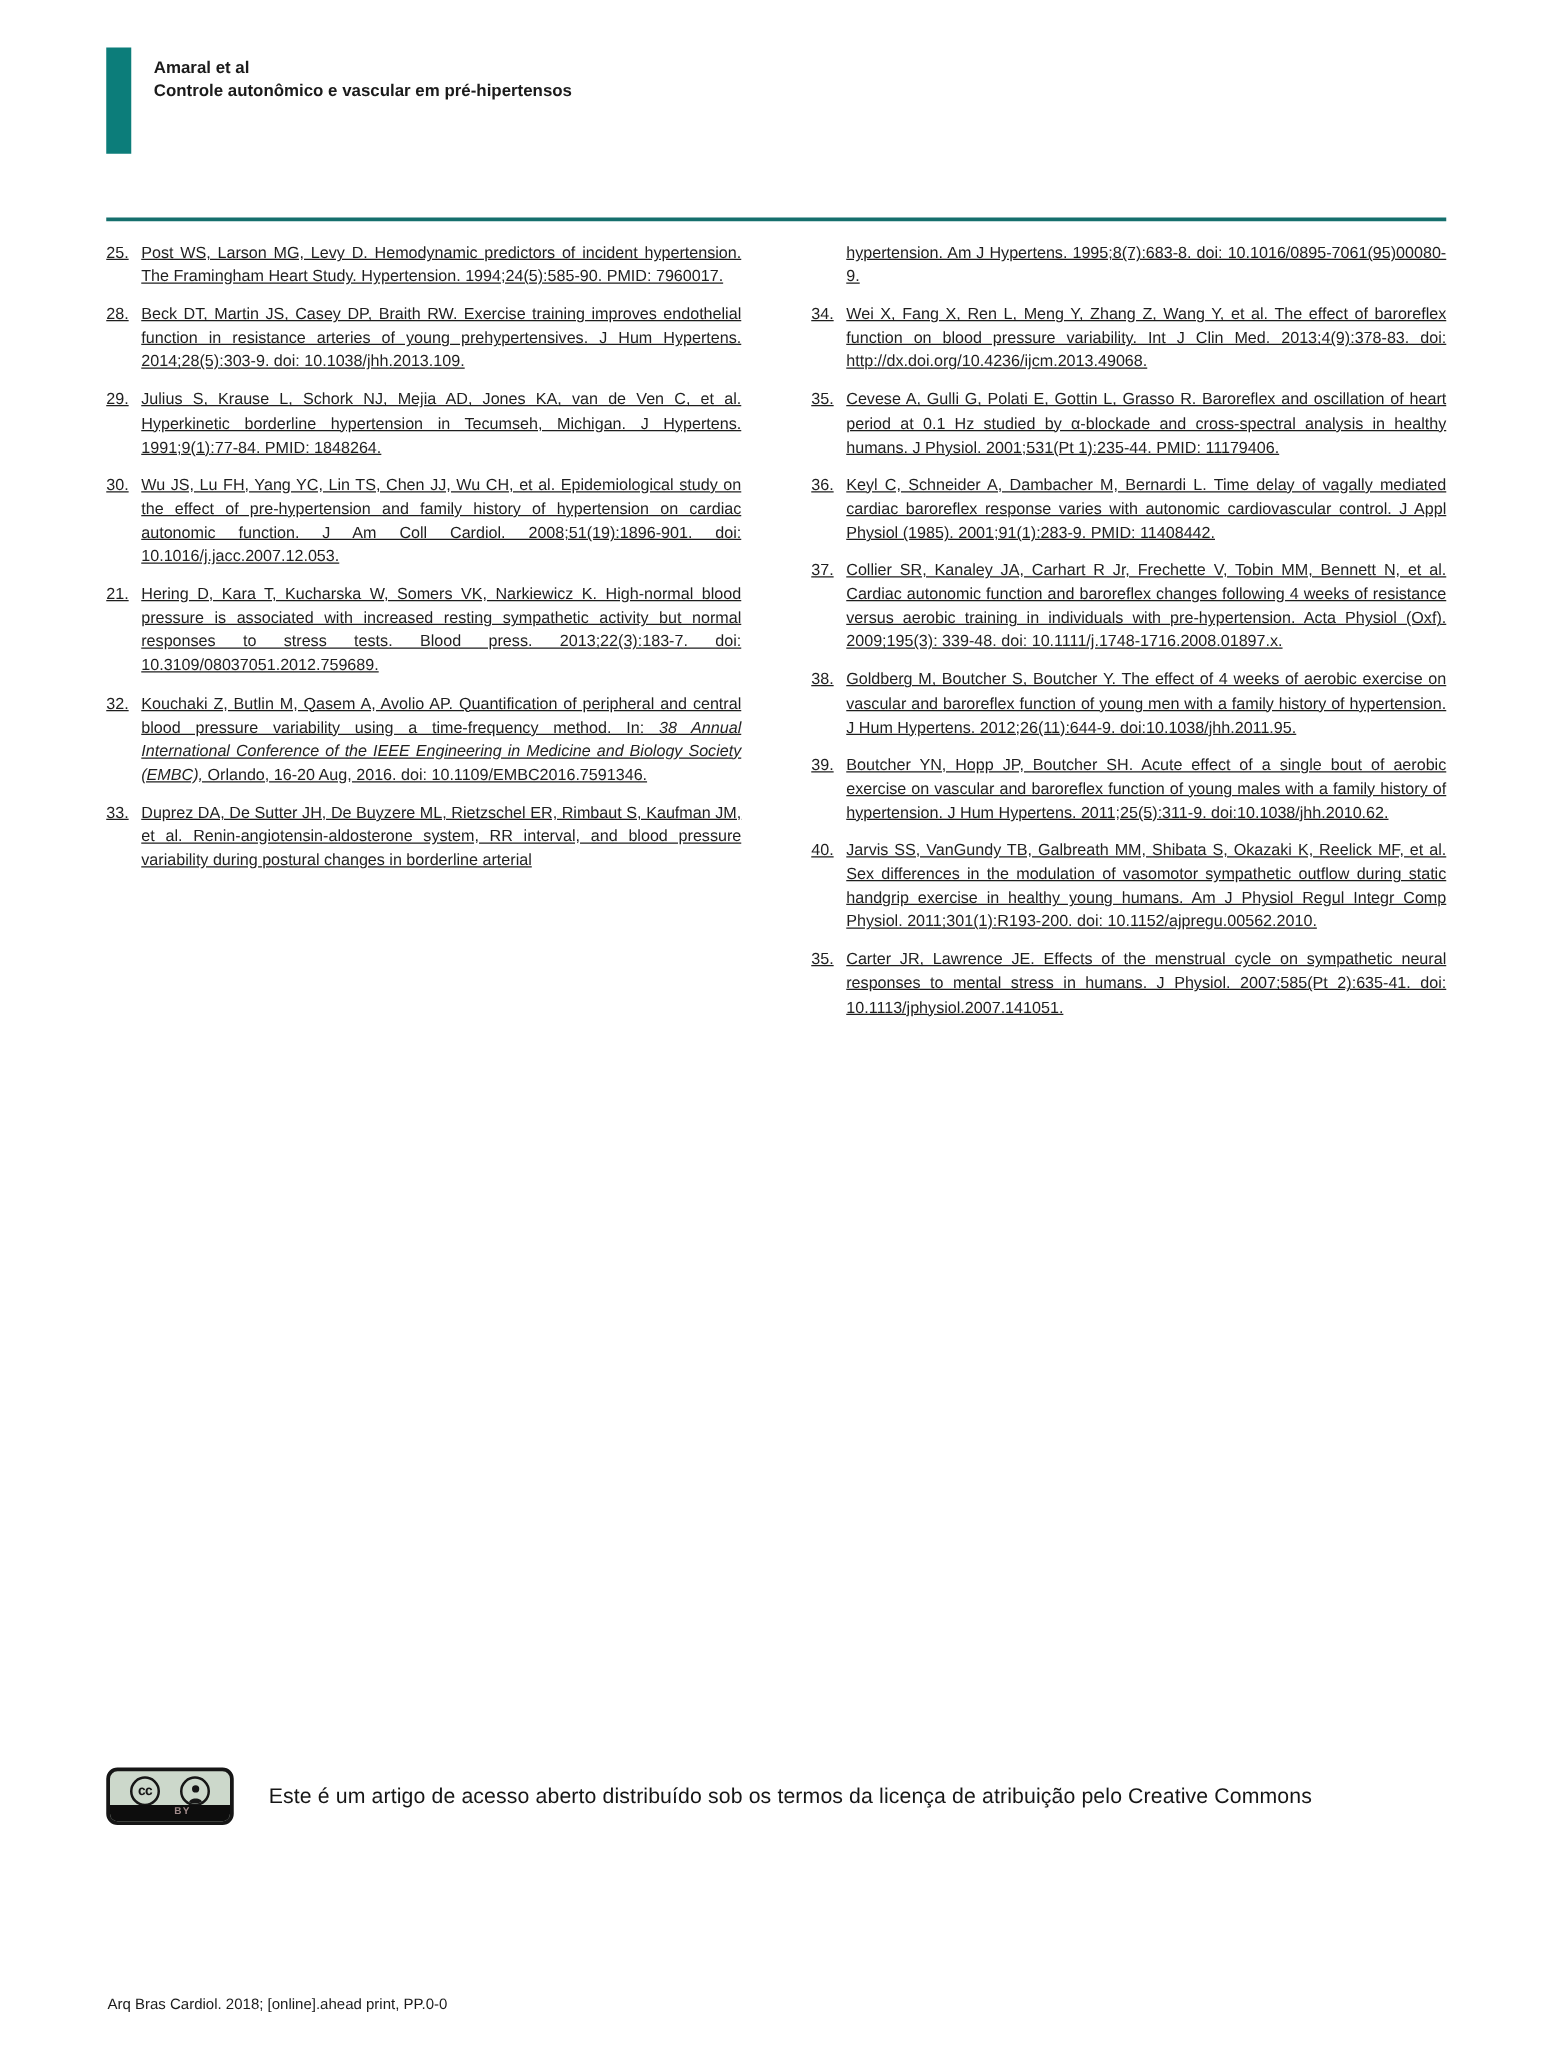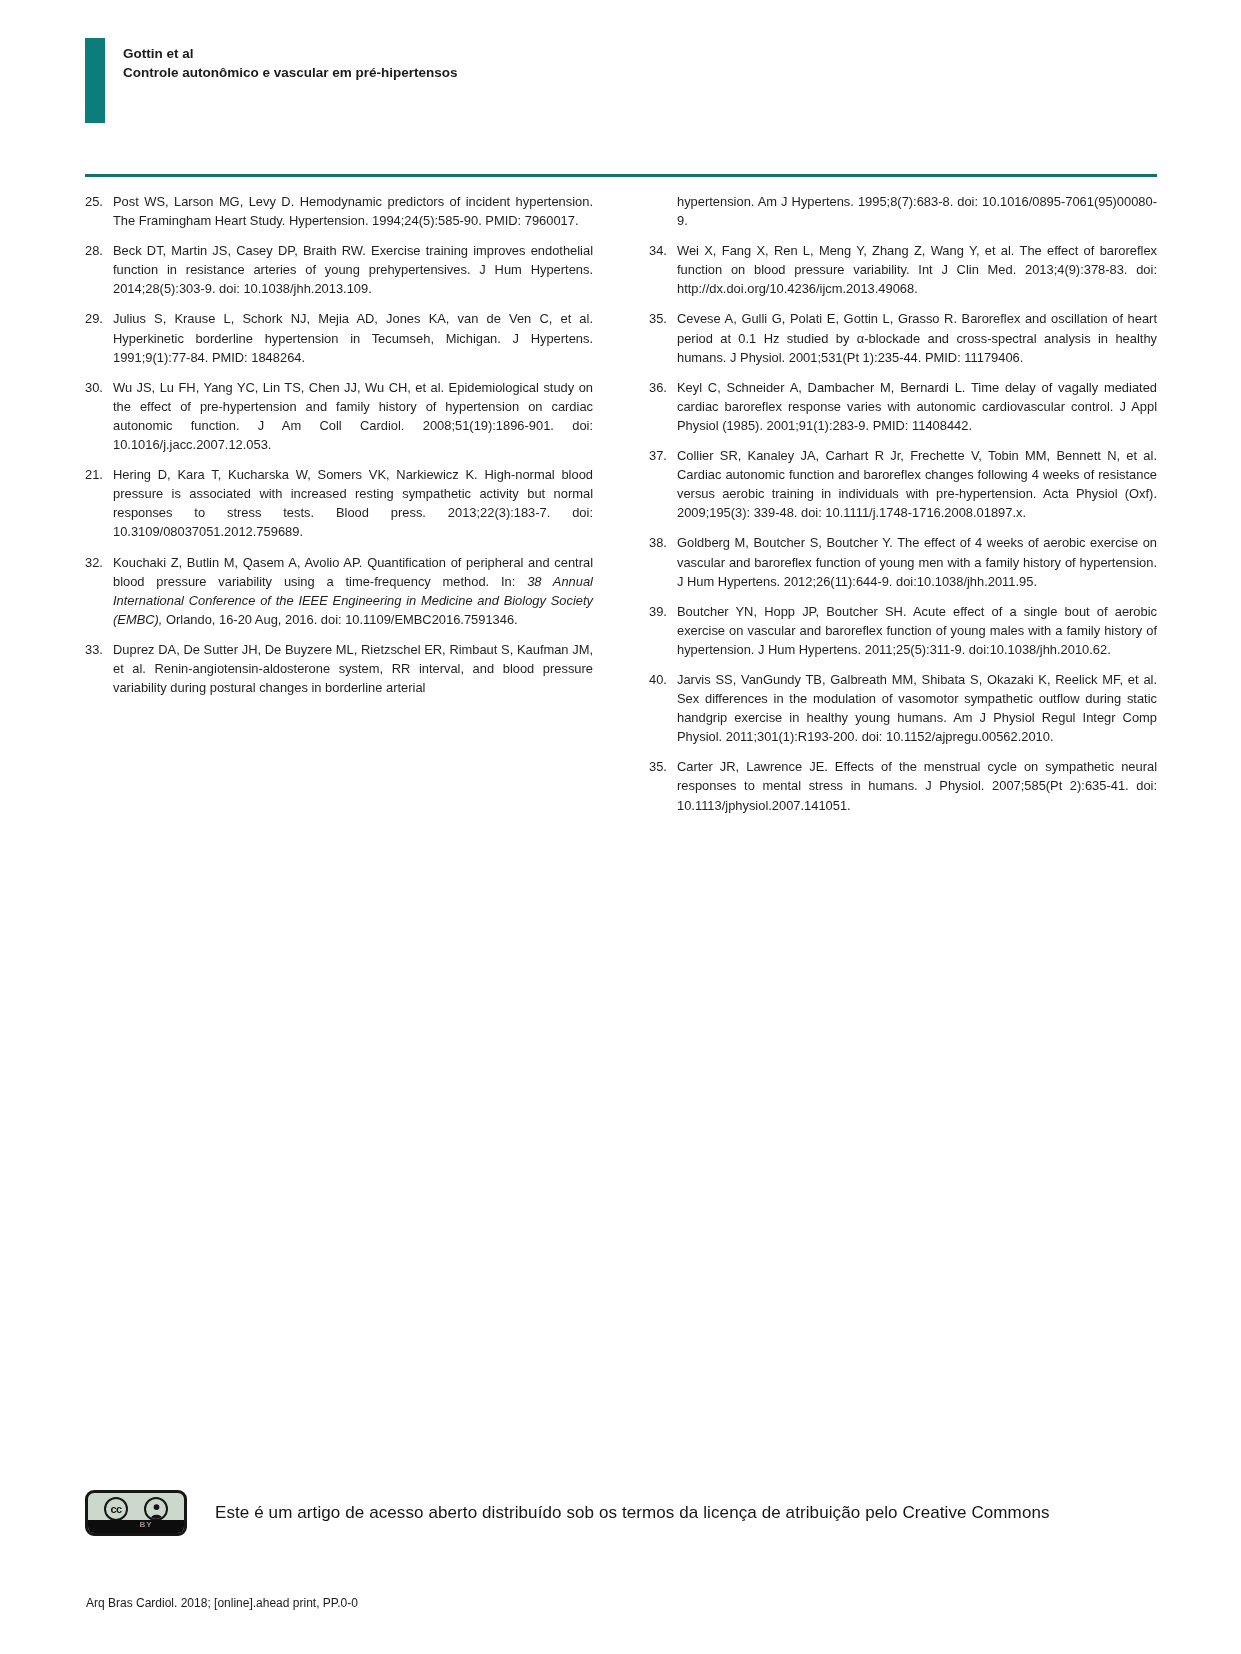--- a/index.html
+++ b/index.html
@@ -22,41 +22,41 @@
     color:#1b1b1b;
   }
   .header-rule{
     position:absolute;left:85px;top:174px;
     width:1072px;height:3px;
     background:var(--rule,#156f6d);
   }
   .refs{
     position:absolute;left:85px;top:192px;
     width:1072px;
-    display:flex;gap:56px;
+    display:flex;gap:56px;text-decoration:underline;
   }
   .ref-col{
     width:518px;
     display:flex;flex-direction:column;gap:11px;
   }
   .ref{
     display:flex;
     font-size:12.9px;line-height:1.48;
     color:#1f1f1f;
   }
   .ref-num{
     width:28px;flex-shrink:0;
   }
   .ref-text{
     flex:1;
     text-align:justify;
   }
   .ref-text .it{font-style:italic;}
   .license-row{
-    position:absolute;left:85px;top:1490px;
+    position:absolute;left:85px;top:1414px;
     display:flex;align-items:center;
   }
   .cc-badge{
     position:relative;
     width:102px;height:46px;
     box-sizing:border-box;
     border:3px solid #161616;
     border-radius:9px;
     background:var(--badgeBg,#ccd8cb);
     overflow:hidden;
@@ -100,21 +100,21 @@
   }
 </style>
 </head>
 <body>
 
 <div class="page" style="--teal: #0c7d7a; --rule: #156f6d; --badgeBg: #ccd8cb;">
 
   <div class="header-bar"></div>
 
   <div class="header-text">
-    <div>Gottin et al</div>
+    <div>Amaral et al</div>
     <div>Controle autonômico e vascular em pré-hipertensos</div>
   </div>
 
   <div class="header-rule"></div>
 
   <div class="refs">
     <div class="ref-col" id="ref-col-left">
         <div class="ref">
           <span class="ref-num">25.</span>
           <div class="ref-text"><span>Post WS, Larson MG, Levy D. Hemodynamic predictors of incident hypertension. The Framingham Heart Study. Hypertension. 1994;24(5):585-90. PMID: 7960017.</span></div>

